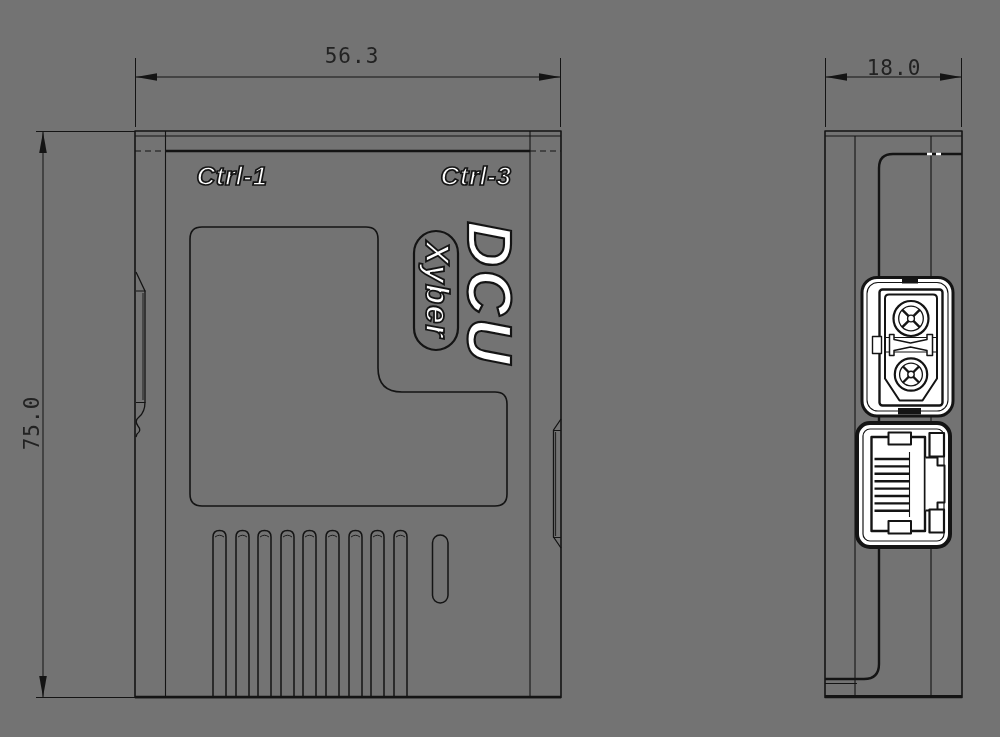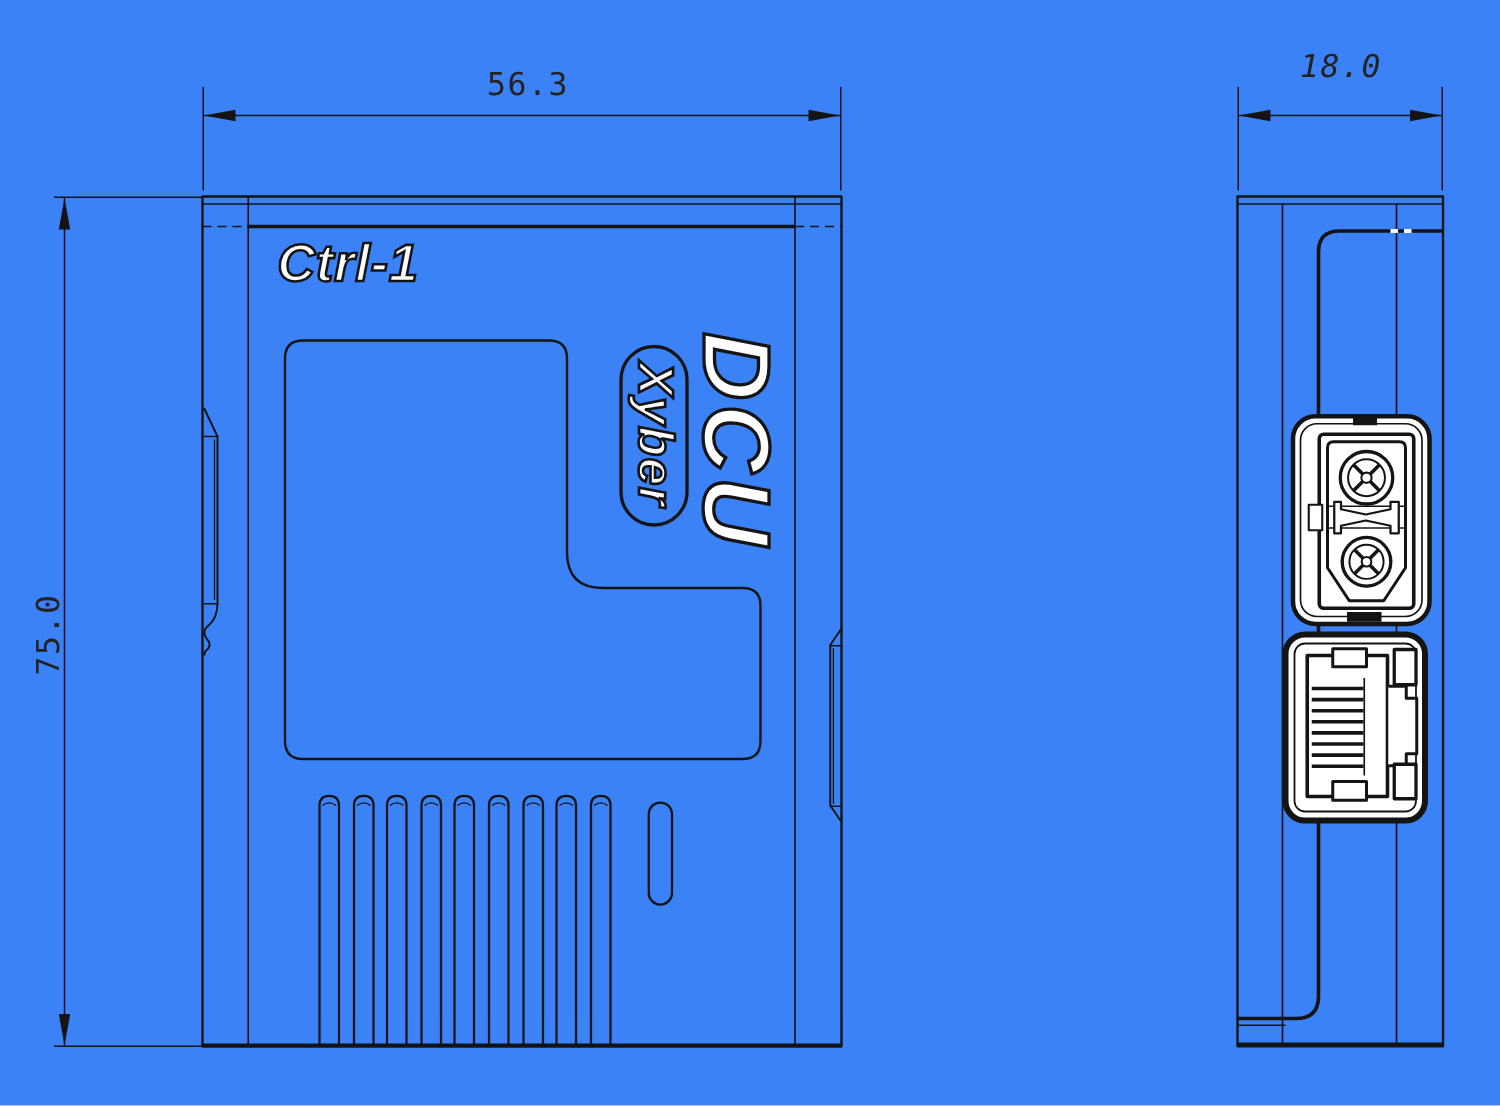--- a/index.html
+++ b/index.html
@@ -1,24 +1,24 @@
 <!DOCTYPE html>
 <html><head>
 <meta charset="utf-8">
 <style>
   html,body{margin:0;padding:0;background:#fff;}
-  .canvas{position:relative;width:1000px;height:737px;background:#3b82f6;overflow:hidden;
+  .canvas{position:relative;width:1000px;height:737px;background:#737373;overflow:hidden;
           font-family:"Liberation Sans",sans-serif;}
   svg{position:absolute;left:0;top:0;}
   .txt{position:absolute;transform:translate(-50%,-50%);white-space:nowrap;color:#222;}
   .dim{font-family:"DejaVu Sans Mono",monospace;font-size:21px;letter-spacing:1px;font-weight:400;}
   .dim.vert{transform:translate(-50%,-50%) rotate(-90deg);}
   .outline-txt{font-weight:bold;font-style:italic;color:#ffffff;
                -webkit-text-stroke:1.7px #141414;text-stroke:1.7px #141414;}
-  .ctrl{font-size:35px;letter-spacing:.5px;}
+  .ctrl{font-size:26px;letter-spacing:.5px;}
   .dcu{font-size:63px;letter-spacing:3px;-webkit-text-stroke:2.2px #141414;
        transform:translate(-50%,-50%) rotate(90deg);}
   .xyber{font-size:33px;letter-spacing:1px;-webkit-text-stroke:1.8px #141414;
        transform:translate(-50%,-50%) rotate(90deg);}
 </style>
 </head>
 <body>
 
 <div class="canvas">
 
@@ -165,20 +165,21 @@
     <line x1="825.5" y1="58" x2="825.5" y2="127"></line>
     <line x1="961.5" y1="58" x2="961.5" y2="127"></line>
     <line x1="826" y1="77" x2="961" y2="77"></line>
     <polygon points="826,77 847,73.2 847,80.8" fill="#141414" stroke="none"></polygon>
     <polygon points="961,77 940,73.2 940,80.8" fill="#141414" stroke="none"></polygon>
   </g>
 </svg>
 
 <div class="txt dim" style="left:352px;top:56px;">56.3</div>
 <div class="txt dim vert" style="left:32px;top:423px;">75.0</div>
-<div class="txt dim" style="left:894px;top:44px;font-style:italic;">18.0</div>
+<div class="txt dim" style="left:894px;top:68px;">18.0</div>
 
 <div class="txt outline-txt ctrl" style="left:232px;top:176px;">Ctrl-1</div>
+<div class="txt outline-txt ctrl" style="left:476px;top:176px;">Ctrl-3</div>
 
 <div class="txt outline-txt dcu" style="left:490px;top:294px;">DCU</div>
 <div class="txt outline-txt xyber" style="left:437px;top:290px;">Xyber</div>
 
 </div>
 
 </body></html>

